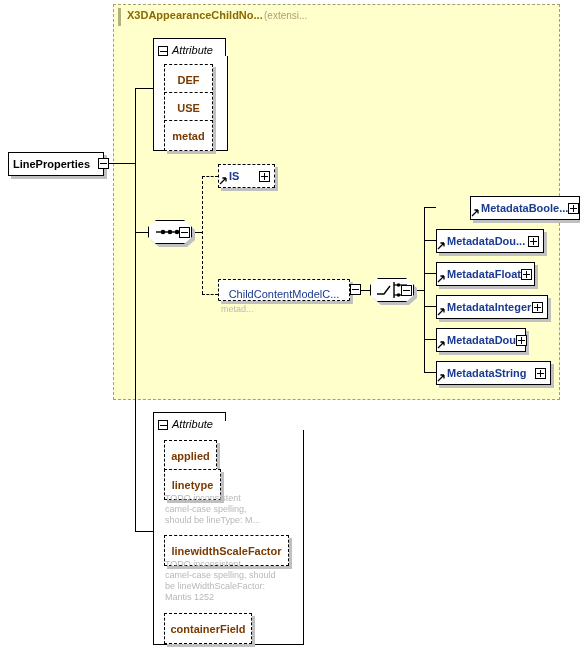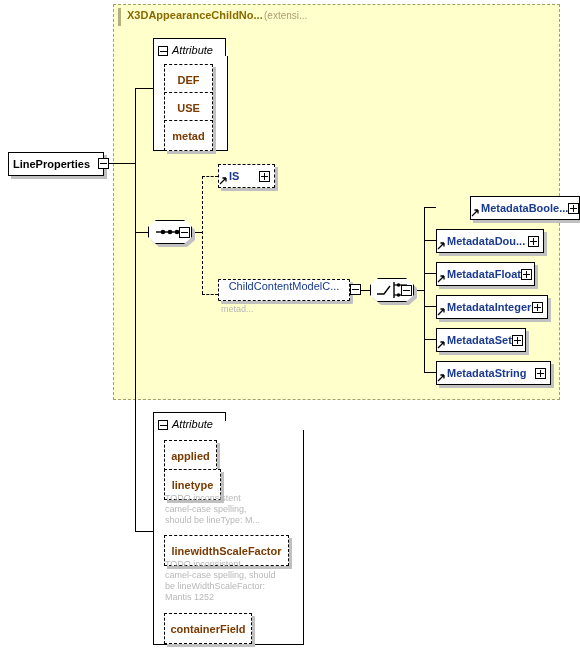--- a/index.html
+++ b/index.html
@@ -116,21 +116,21 @@
     font-size:9px;color:#b8b8b8;line-height:11px;white-space:pre-line;
   }
 
   
   .groupbox{
     box-sizing:border-box;
     background:#ffffff;
     border:1px dashed #000000;
     border-radius:1px;
     height:22px;
-    display:flex;align-items:flex-start;justify-content:center;
+    display:flex;align-items:flex-end;justify-content:center;
     box-shadow:3px 3px 0 0 #c0c0c0;
   }
   .groupbox span{
     font-size:11px;color:#1a3a8f;white-space:nowrap;
   }
   .groupcap{font-size:9px;color:#b8b8b8;white-space:nowrap;}
 
   
   .comp{
     position:absolute;width:46px;height:26px;
@@ -295,21 +295,21 @@
   <span class="lbl" style="padding-left:1px;">MetadataInteger</span>
   <span class="expander plus" style="margin-left:auto;margin-right:4px;"></span>
 </div>
 
 <div class="ebox abs" style="left:436px;top:328px;width:90px;">
   <span class="refarrow">
     <svg width="9" height="9" viewBox="0 0 9 9">
         <path d="M1 8 L7 2 M7 2 L3.4 2 M7 2 L7 5.6" stroke="#000" stroke-width="1.3" fill="none"></path>
       </svg>
   </span>
-  <span class="lbl" style="padding-left:1px;">MetadataSet</span>
+  <span class="lbl" style="padding-left:1px;">MetadataDou</span>
   <span class="expander plus" style="margin-left:auto;margin-right:4px;"></span>
 </div>
 
 <div class="ebox abs" style="left:436px;top:361px;width:115px;">
   <span class="refarrow">
     <svg width="9" height="9" viewBox="0 0 9 9">
         <path d="M1 8 L7 2 M7 2 L3.4 2 M7 2 L7 5.6" stroke="#000" stroke-width="1.3" fill="none"></path>
       </svg>
   </span>
   <span class="lbl" style="padding-left:1px;">MetadataString</span>

